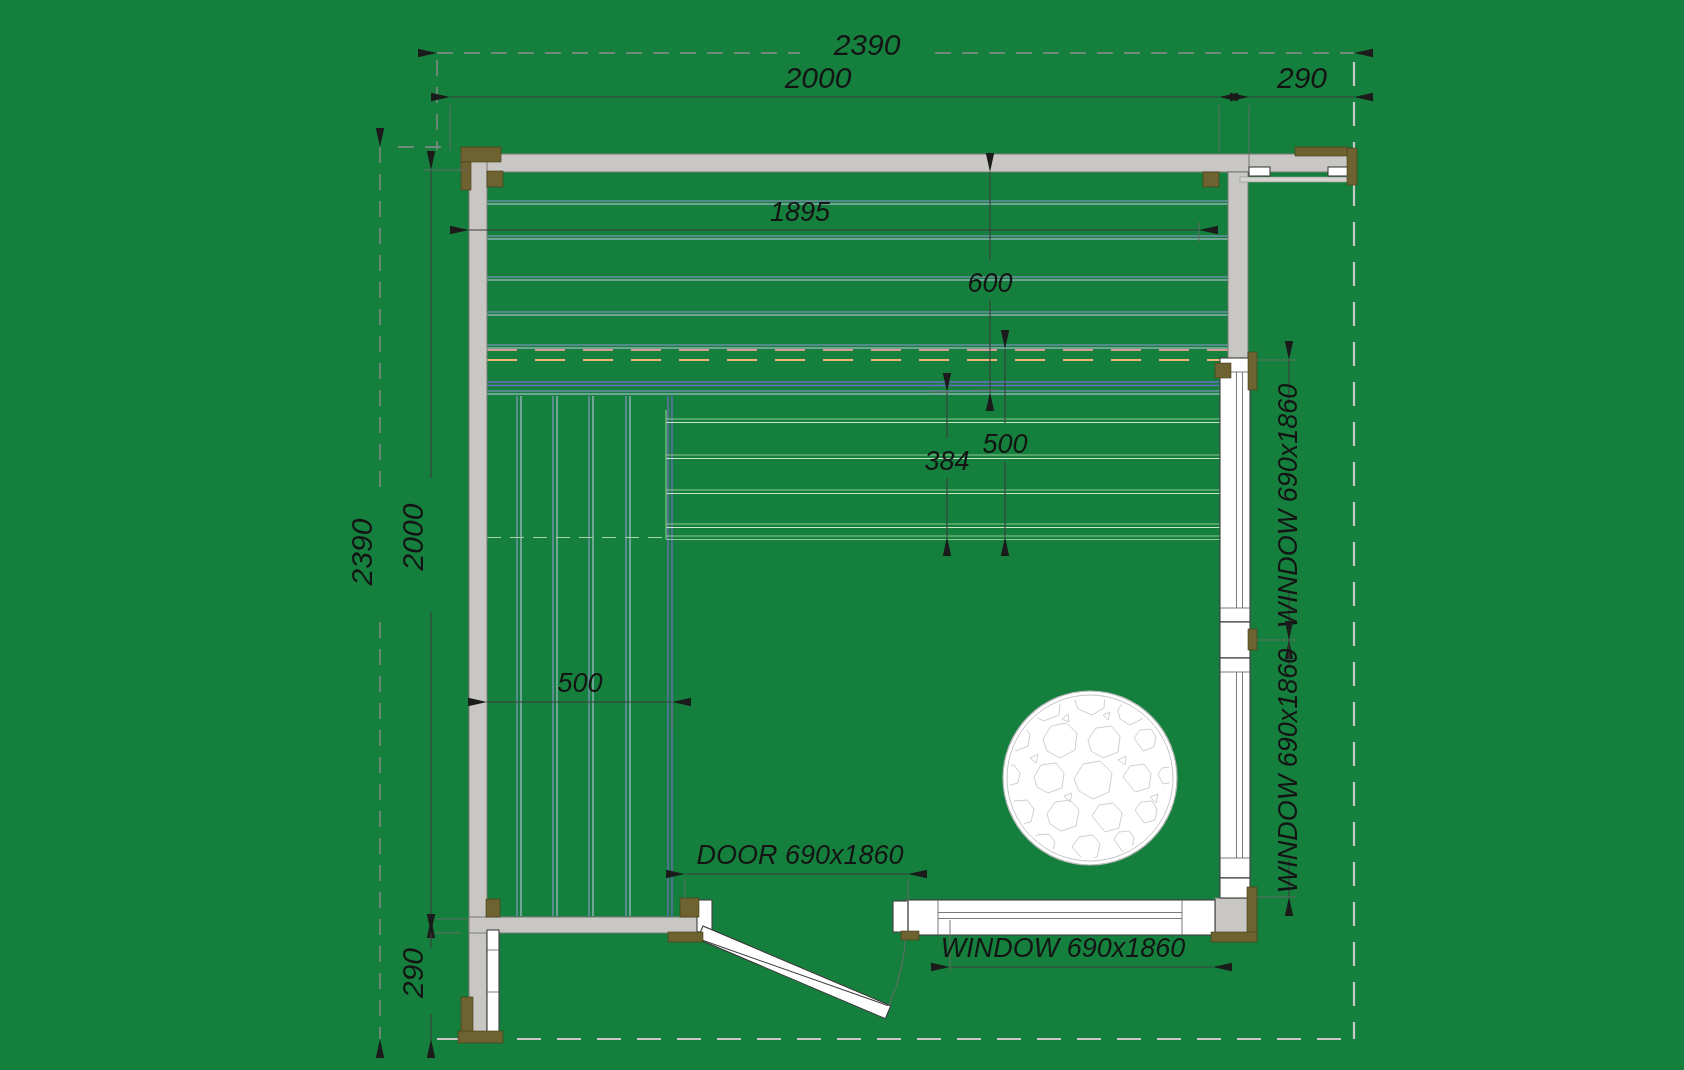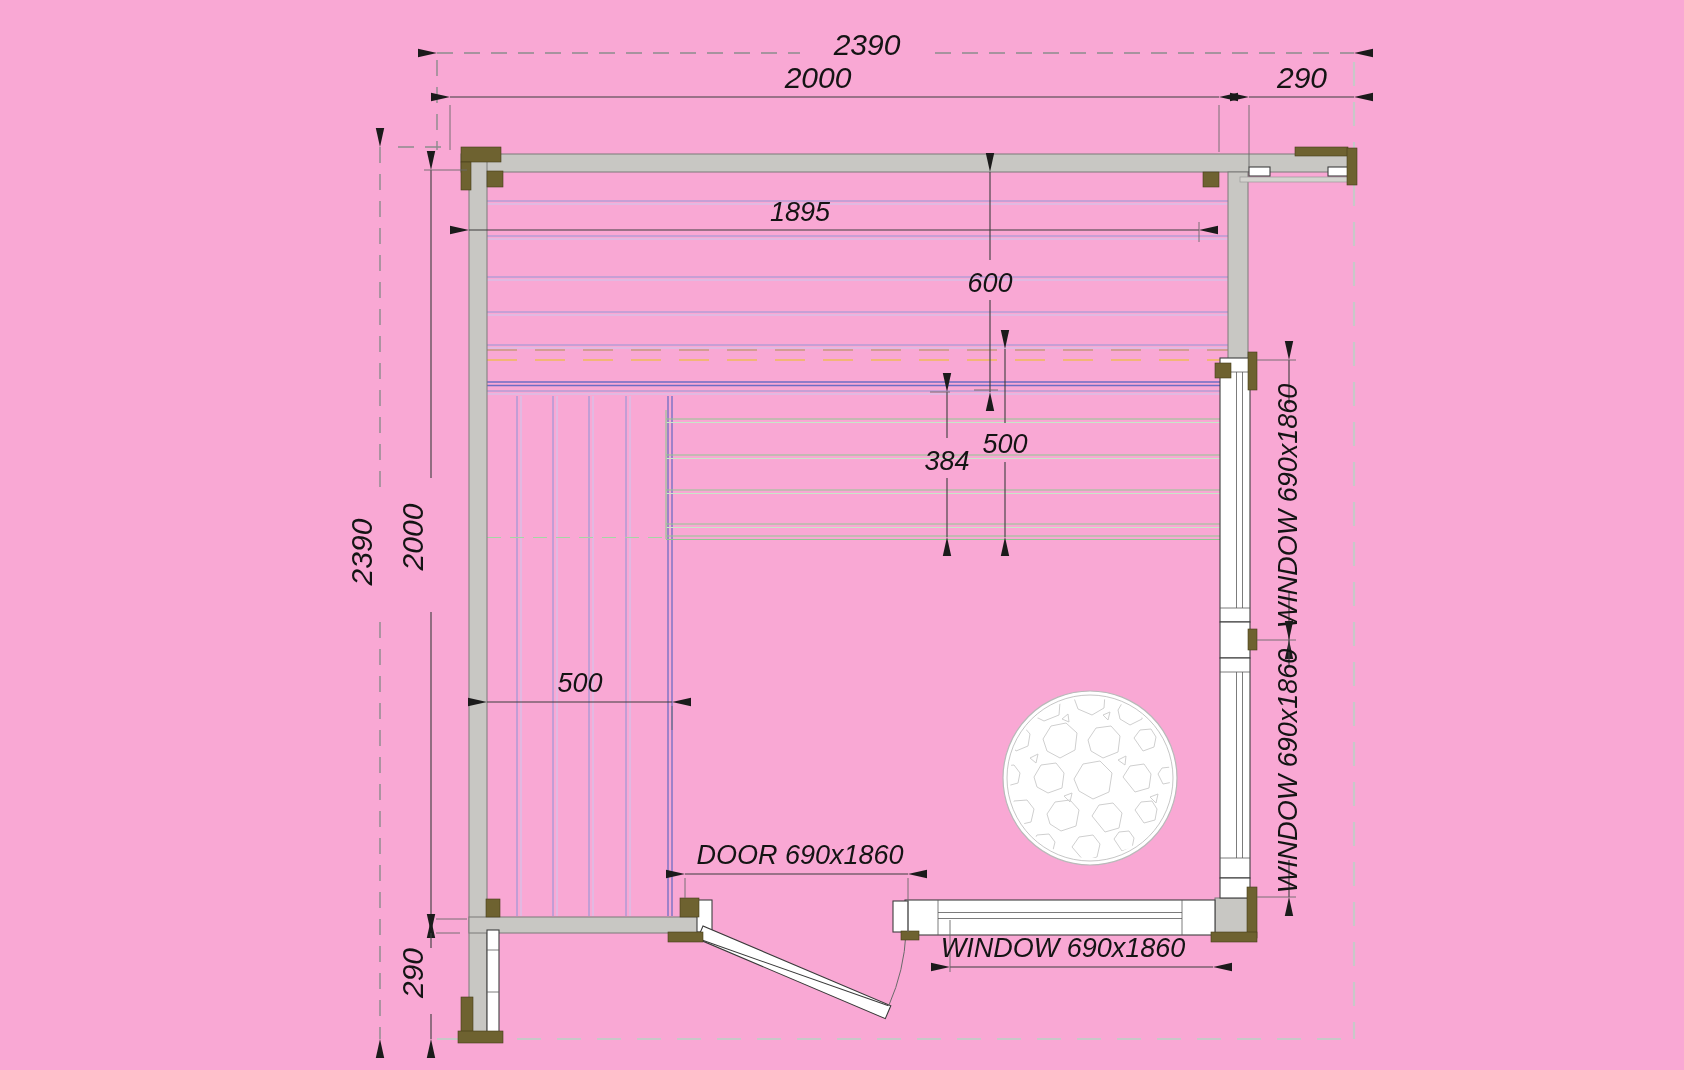--- a/index.html
+++ b/index.html
@@ -1,16 +1,16 @@
 <!DOCTYPE html>
 <html style="--wall: #c8c7c3; --rail: #d4d3cf; --post: #6e6230; --bench_blue: #9595d6; --bench_blue_dark: #6d6dc4; --bench_green: #90c890; --bench_green_dash: #a5d6a5; --clearance_red: #d49c92; --clearance_orange: #f2b577; --boundary: #c8c8c8; --stone: #cfcfcf;"><head>
 <meta charset="utf-8">
 <style>
   html,body{margin:0;padding:0;background:#ffffff;}
-  .stage{position:relative;width:1684px;height:1070px;background:#f9a8d4;overflow:hidden;}
+  .stage{position:relative;width:1684px;height:1070px;background:#15803d;overflow:hidden;}
   svg{display:block;}
   .w  {fill:var(--wall);stroke:#7a7a78;stroke-width:1;}
   .rail{fill:var(--rail);stroke:#9a9a98;stroke-width:.7;}
   .p  {fill:var(--post);stroke:#453c18;stroke-width:.6;}
   .win{fill:#ffffff;stroke:#3f3f3f;stroke-width:1.1;}
   .gl {stroke:#5a5a5a;stroke-width:.8;fill:none;}
   .dim{stroke:#3d3d3d;stroke-width:1.1;fill:none;}
   .ext{stroke:#6a6a6a;stroke-width:.9;fill:none;}
   .dimd{stroke:#8c8c8c;stroke-width:1.4;stroke-dasharray:16 11;fill:none;}
   .bnd{stroke:var(--boundary);stroke-width:2.2;stroke-dasharray:24 16;fill:none;}

